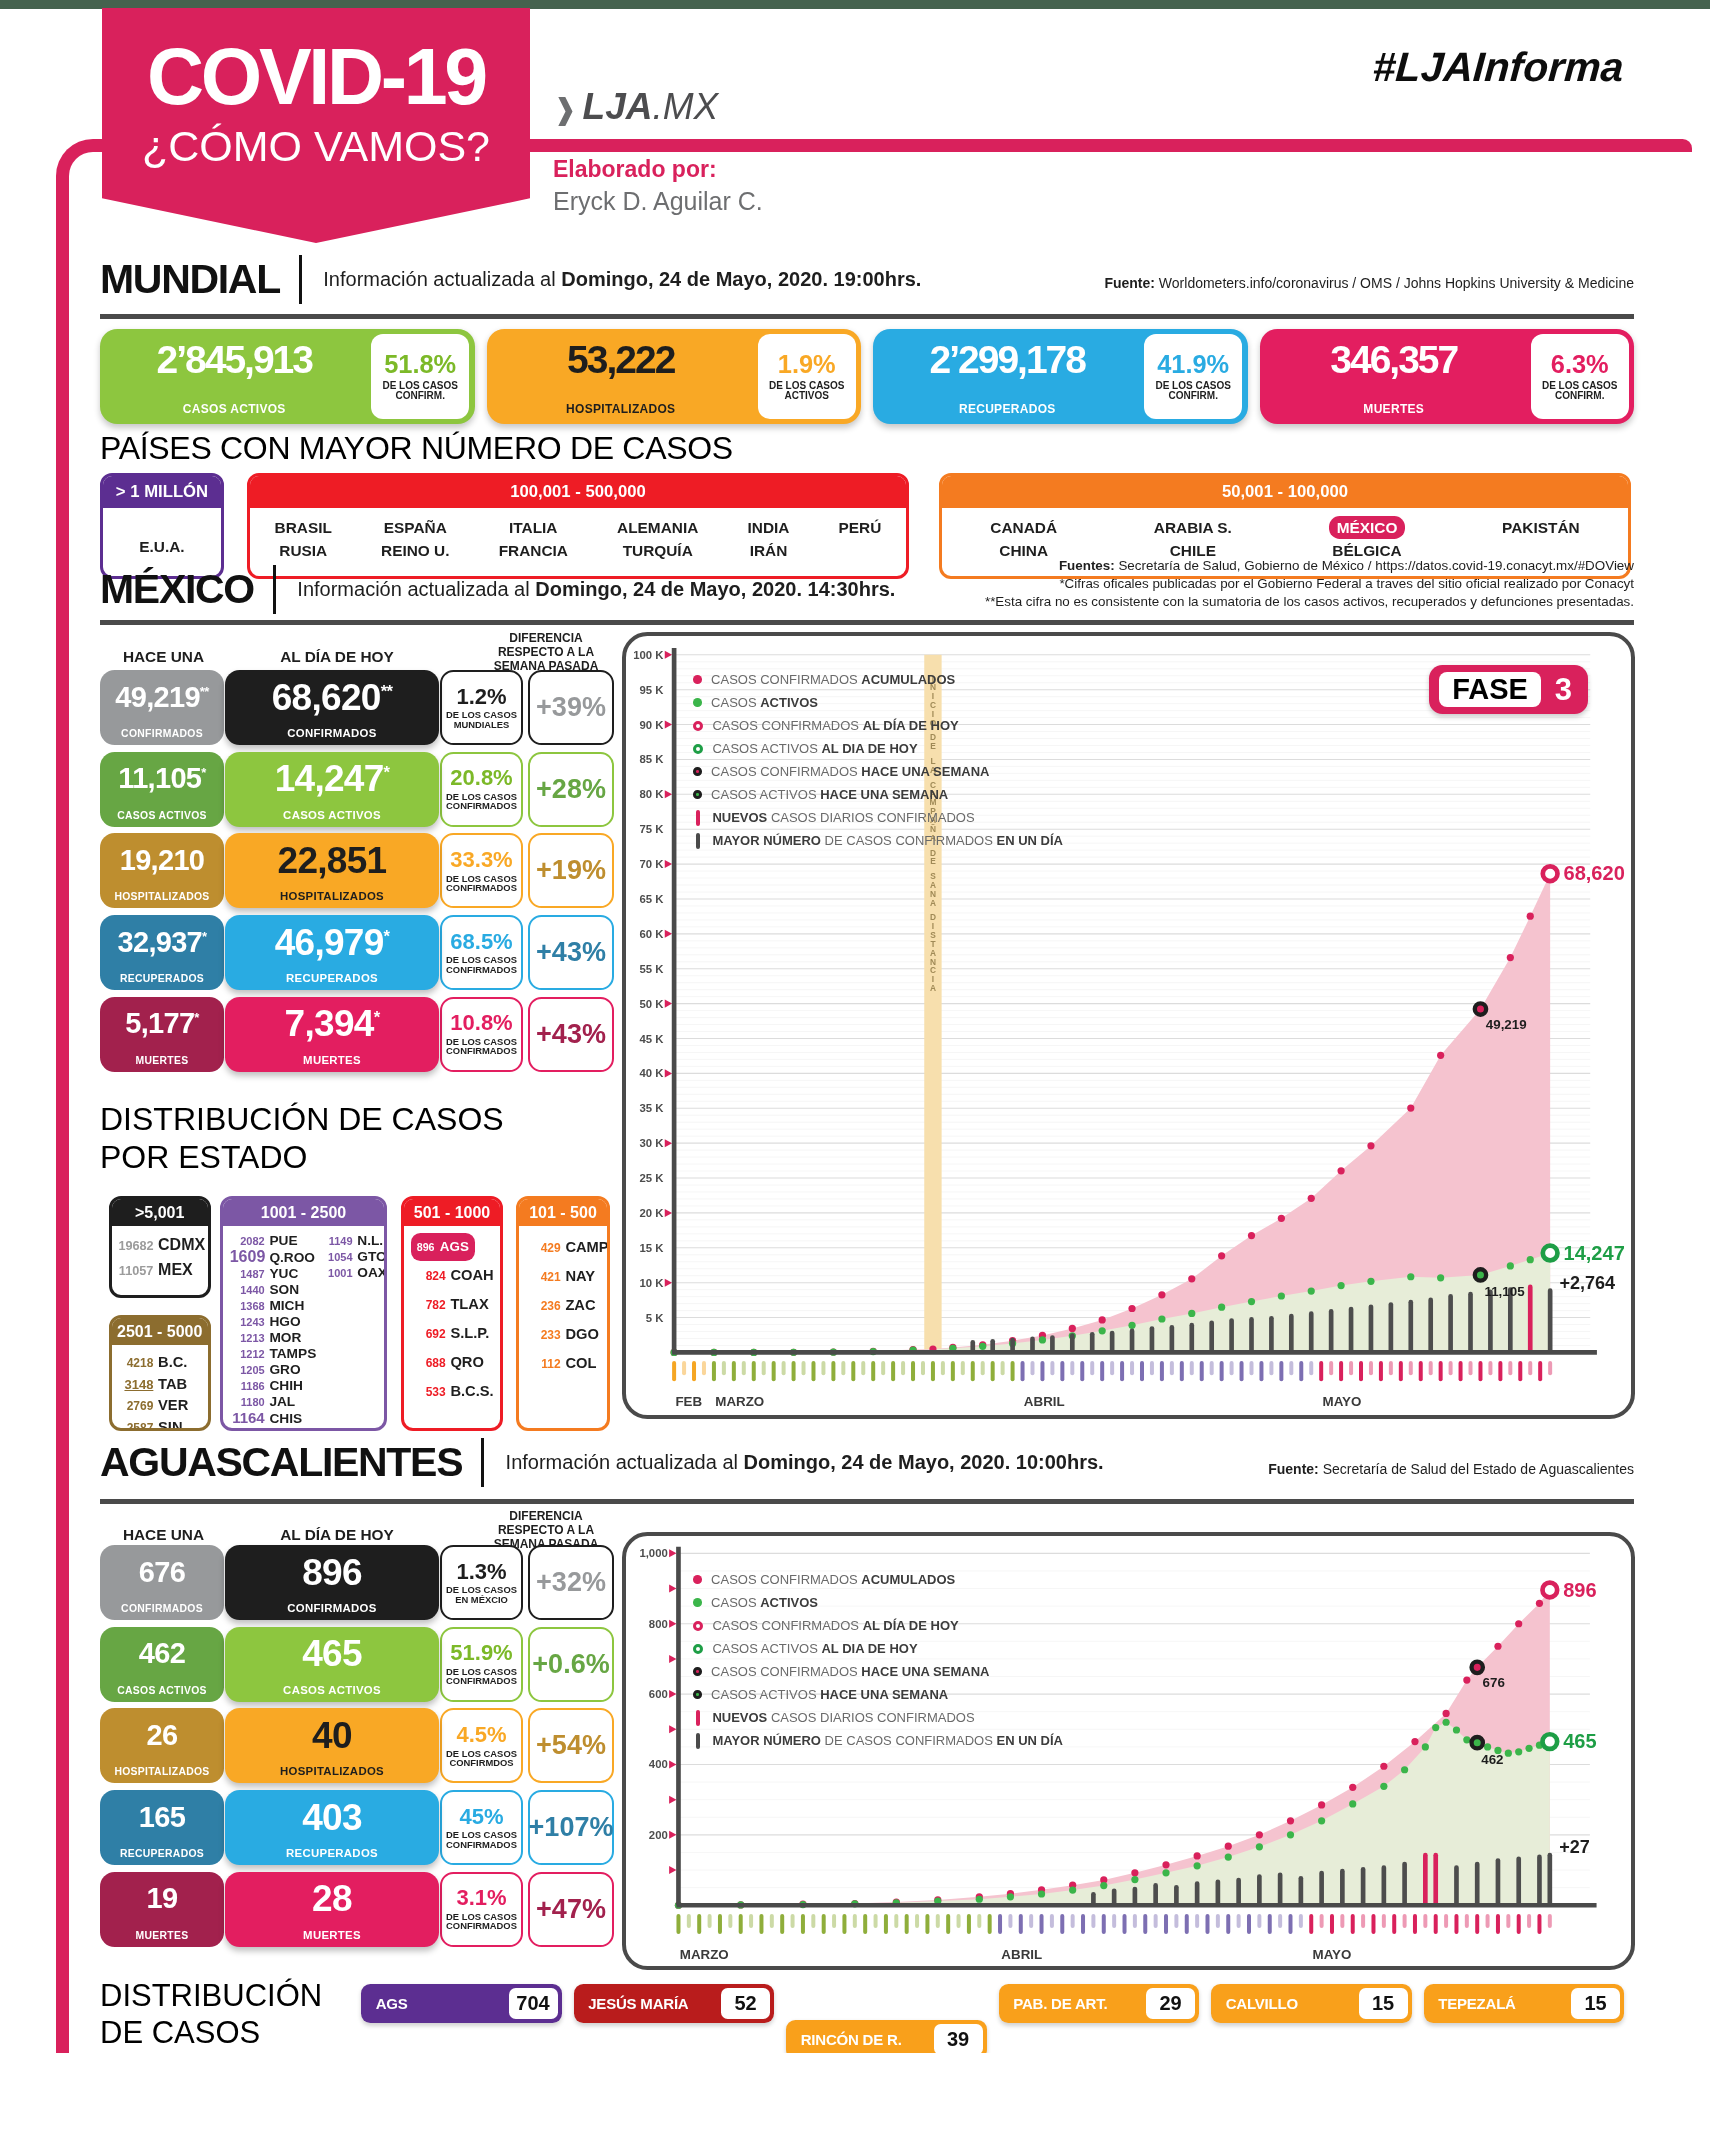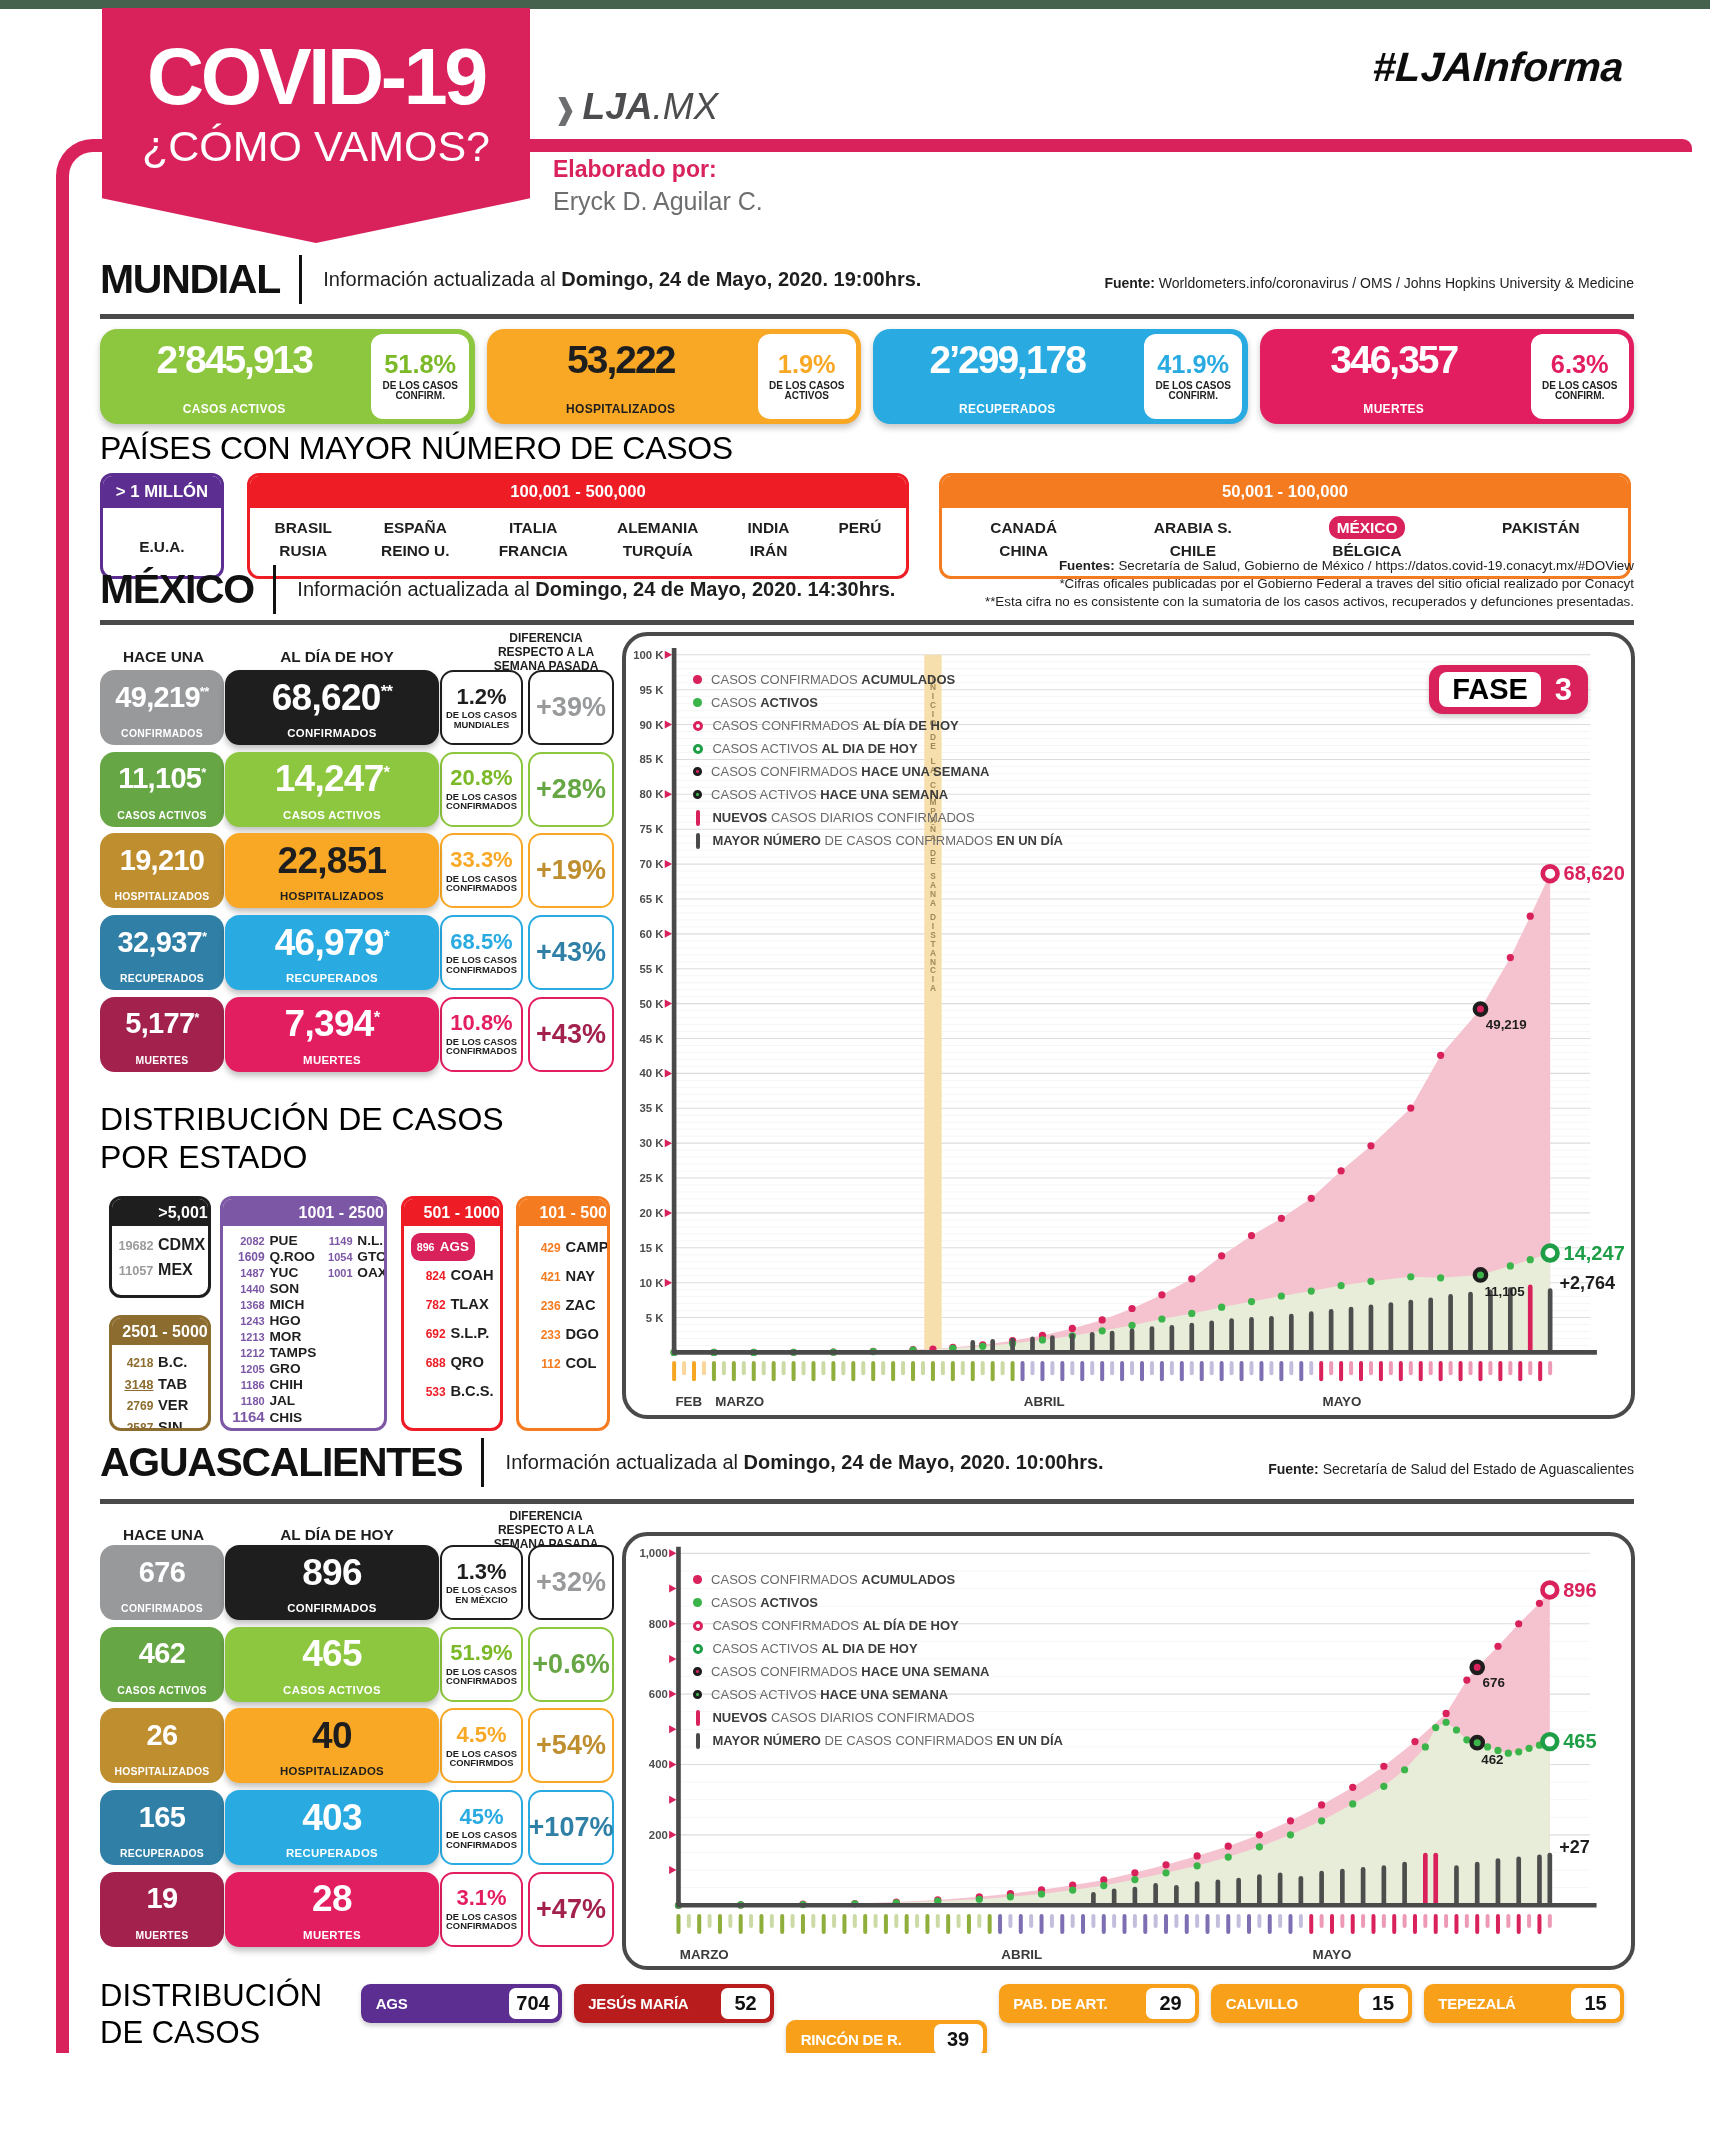--- a/index.html
+++ b/index.html
@@ -81,21 +81,21 @@
   .pctsm .v{font-size:22px;font-weight:900;}
   .pctsm .s1{font-size:9.4px;color:#1E1E1E;font-weight:600;margin-top:2px;}
   .pctsm .s2{font-size:9.4px;color:#1E1E1E;font-weight:900;}
   .diffsm{width:86px;margin-left:4px;background:#fff;border-radius:13.4px;border:2.7px solid;display:flex;align-items:center;justify-content:center;font-size:27px;font-weight:900;}
   sup{font-size:.45em;}
 
   
   #estado-title{position:absolute;left:100px;top:1100px;font-size:32px;font-weight:400;line-height:38px;color:#000;}
   #estado-boxes{position:absolute;left:100px;top:1196px;width:521px;height:238px;}
   .ebox{position:absolute;border:3.3px solid;border-radius:12px;background:#fff;overflow:hidden;}
-  .ebox .ehead{color:#fff;font-weight:900;font-size:16px;text-align:right;padding:4.7px 0;}
+  .ebox .ehead{color:#fff;font-weight:900;font-size:16px;text-align:center;padding:4.7px 0;}
   .ebox .ebody{padding:6.7px 5.3px 4px 6.7px;}
   .eitem{display:flex;align-items:baseline;gap:4.7px;white-space:nowrap;}
   .eitem .n{font-weight:700;width:35px;text-align:right;flex:none;}
   .eitem .s{font-weight:900;color:#1E1E1E;}
   .ebox .two{display:flex;gap:1.3px;}
   .ags-pill{background:#D9215C;color:#fff;border-radius:9.4px;padding:0 6px;display:inline-flex;gap:5.3px;align-items:baseline;}
   .ags-pill .pn{font-size:10.7px;font-weight:700;}
   .ags-pill .ps{font-size:13.4px;font-weight:900;}
 
   
@@ -394,21 +394,21 @@
       <div class="ebox" style="left: 120px; top: 0px; width: 167px; height: 235px; border-color: rgb(124, 87, 165);">
         <div class="ehead" style="background: rgb(124, 87, 165);">1001 - 2500</div>
         <div class="ebody">
           <div class="two">
             <div style="flex: 1.05 1 0%;">
               <div class="eitem" style="line-height: 16px;">
                 <span class="n" style="color: rgb(124, 87, 165); font-size: 11px;">2082</span>
                 <span class="s" style="font-size: 13.7px;">PUE</span>
               </div>
               <div class="eitem" style="line-height: 16px;">
-                <span class="n" style="color: rgb(124, 87, 165); font-size: 12px;">1609</span>
+                <span class="n" style="color: rgb(124, 87, 165); font-size: 16px;">1609</span>
                 <span class="s" style="font-size: 13.7px;">Q.ROO</span>
               </div>
               <div class="eitem" style="line-height: 16px;">
                 <span class="n" style="color: rgb(124, 87, 165); font-size: 11px;">1487</span>
                 <span class="s" style="font-size: 13.7px;">YUC</span>
               </div>
               <div class="eitem" style="line-height: 16px;">
                 <span class="n" style="color: rgb(124, 87, 165); font-size: 11px;">1440</span>
                 <span class="s" style="font-size: 13.7px;">SON</span>
               </div>

